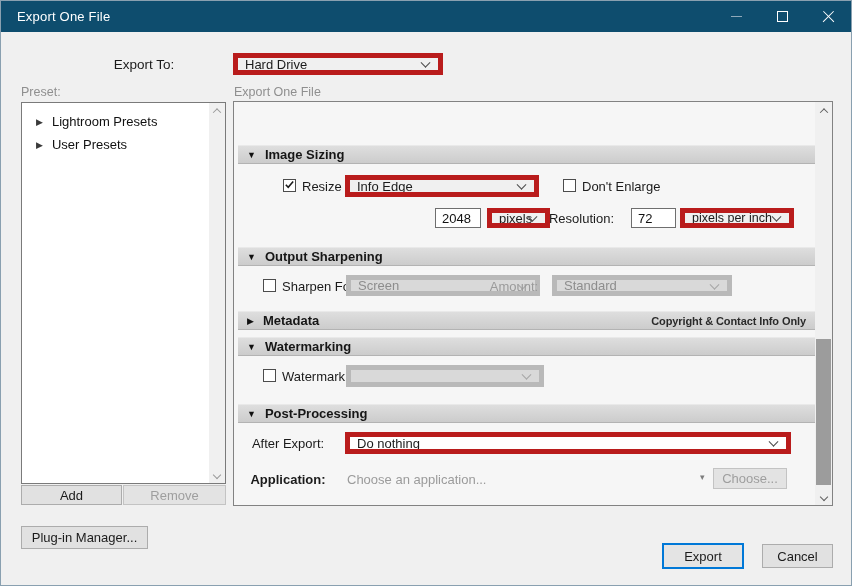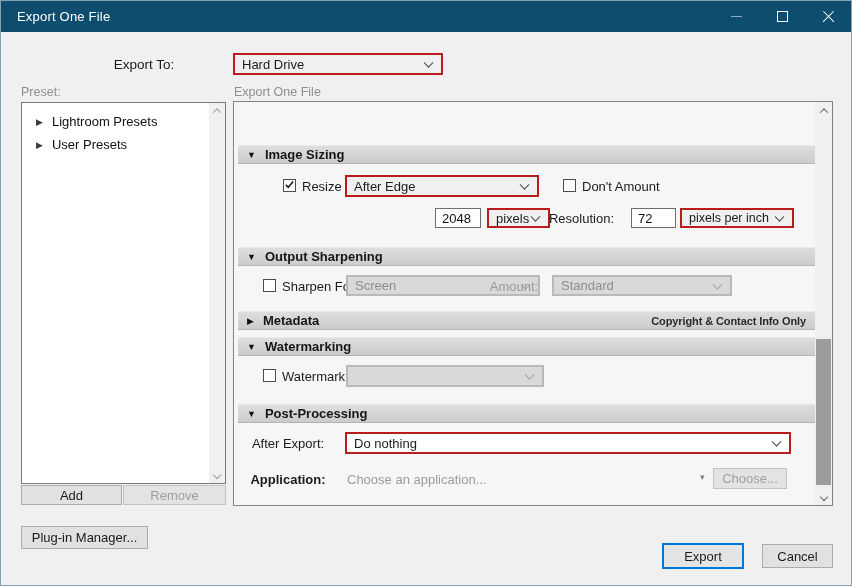--- a/index.html
+++ b/index.html
@@ -32,21 +32,21 @@
   .glyph-close { position: relative; width: 13px; height: 13px; }
   .glyph-close::before, .glyph-close::after {
     content: ""; position: absolute; left: -1px; top: 6px; width: 15px; height: 1.4px;
     background: #ffffff;
   }
   .glyph-close::before { transform: rotate(45deg); }
   .glyph-close::after  { transform: rotate(-45deg); }
 
   
   .combo {
-    position: absolute; border: 2px solid #b91c1c; background: #f0f0f0;
+    position: absolute; border: 5px solid #b91c1c; background: #f0f0f0;
     font-size: 13px; color: #1b1b1b; display: flex; align-items: center;
     padding: 0 22px 0 7px; white-space: nowrap; overflow: hidden;
   }
   .combo.white { background: #ffffff; }
   .combo.disabled { background: #d9d9d9; border-color: #b9b9b9; color: #8d8d8d; }
   .chev {
     position: absolute; right: 9px; top: 50%; width: 7px; height: 7px;
     border-right: 1.5px solid #4a4a4a; border-bottom: 1.5px solid #4a4a4a;
     transform: translateY(-68%) rotate(45deg);
   }
@@ -180,29 +180,29 @@
       <span>Image Sizing</span>
     </div>
 
     <span class="checkbox checked" style="left:49px; top:77px;">
       <svg viewBox="0 0 12 12" width="11" height="11">
         <polyline points="2,6.2 4.6,9 10,2.6" fill="none" stroke="#1c1c1c" stroke-width="1.7"></polyline>
       </svg>
     </span>
     <div class="field-label" style="left:68px; top:77px;">Resize to Fit:</div>
     <div class="combo" style="left:111px; top:73px; width:194px; height:22px;">
-      <span>After Edge</span>
+      <span>Info Edge</span>
       <span class="chev"></span>
     </div>
     <span class="checkbox" style="left:329px; top:77px;">
       <svg viewBox="0 0 12 12" width="11" height="11">
         <polyline points="2,6.2 4.6,9 10,2.6" fill="none" stroke="#1c1c1c" stroke-width="1.7"></polyline>
       </svg>
     </span>
-    <div class="field-label" style="left:348px; top:77px;">Don't Amount</div>
+    <div class="field-label" style="left:348px; top:77px;">Don't Enlarge</div>
 
     <div class="textbox" style="left:201px; top:106px; width:46px; height:20px;">2048</div>
     <div class="combo" style="left:253px; top:106px; width:63px; height:20px;">
       <span>pixels</span>
       <span class="chev"></span>
     </div>
     <div class="field-label right" style="left:300px; top:109px; width:95px;">Resolution:</div>
     <div class="textbox" style="left:397px; top:106px; width:45px; height:20px;">72</div>
     <div class="combo" style="left:446px; top:106px; width:114px; height:20px; font-size:12.5px;">
       <span>pixels per inch</span>

